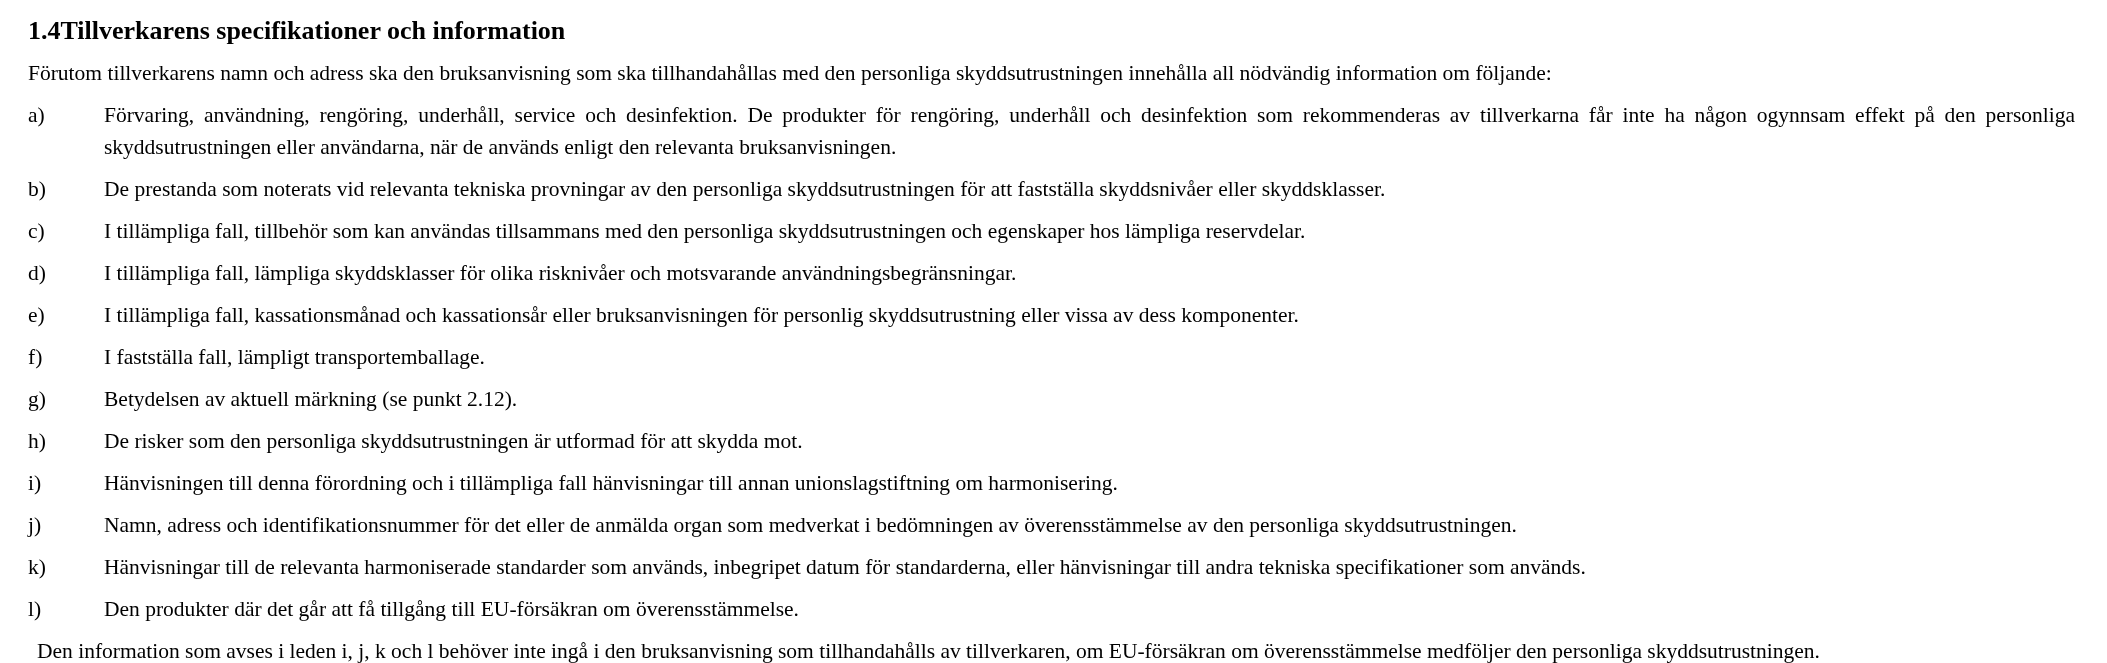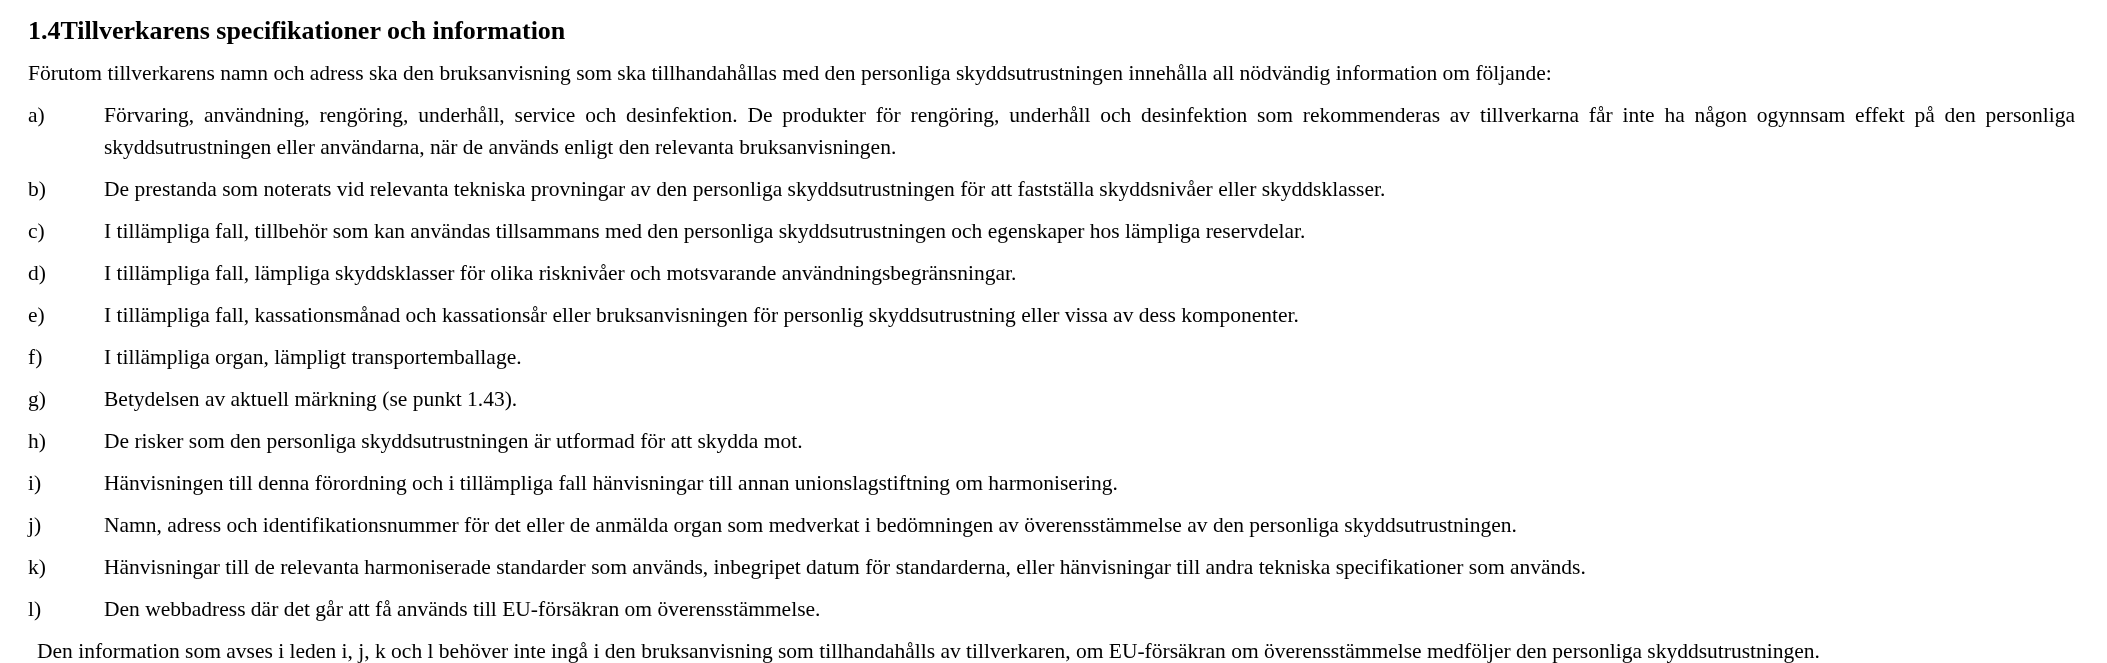--- a/index.html
+++ b/index.html
@@ -72,40 +72,40 @@
 <div class="list-item">
   <span class="label">d)</span>
   <span class="text">I tillämpliga fall, lämpliga skyddsklasser för olika risknivåer och motsvarande användningsbegränsningar.</span>
 </div>
 <div class="list-item">
   <span class="label">e)</span>
   <span class="text">I tillämpliga fall, kassationsmånad och kassationsår eller bruksanvisningen för personlig skyddsutrustning eller vissa av dess komponenter.</span>
 </div>
 <div class="list-item">
   <span class="label">f)</span>
-  <span class="text">I tillämpliga organ, lämpligt transportemballage.</span>
+  <span class="text">I fastställa fall, lämpligt transportemballage.</span>
 </div>
 <div class="list-item">
   <span class="label">g)</span>
-  <span class="text">Betydelsen av aktuell märkning (se punkt 1.43).</span>
+  <span class="text">Betydelsen av aktuell märkning (se punkt 2.12).</span>
 </div>
 <div class="list-item">
   <span class="label">h)</span>
   <span class="text">De risker som den personliga skyddsutrustningen är utformad för att skydda mot.</span>
 </div>
 <div class="list-item">
   <span class="label">i)</span>
   <span class="text">Hänvisningen till denna förordning och i tillämpliga fall hänvisningar till annan unionslagstiftning om harmonisering.</span>
 </div>
 <div class="list-item">
   <span class="label">j)</span>
   <span class="text">Namn, adress och identifikationsnummer för det eller de anmälda organ som medverkat i bedömningen av överensstämmelse av den personliga skyddsutrustningen.</span>
 </div>
 <div class="list-item">
   <span class="label">k)</span>
   <span class="text">Hänvisningar till de relevanta harmoniserade standarder som används, inbegripet datum för standarderna, eller hänvisningar till andra tekniska specifikationer som används.</span>
 </div>
 <div class="list-item">
   <span class="label">l)</span>
-  <span class="text">Den webbadress där det går att få används till EU-försäkran om överensstämmelse.</span>
+  <span class="text">Den produkter där det går att få tillgång till EU-försäkran om överensstämmelse.</span>
 </div>
 
 <p class="para closing">Den information som avses i leden i, j, k och l behöver inte ingå i den bruksanvisning som tillhandahålls av tillverkaren, om EU-försäkran om överensstämmelse medföljer den personliga skyddsutrustningen.</p>
 
 </body></html>

